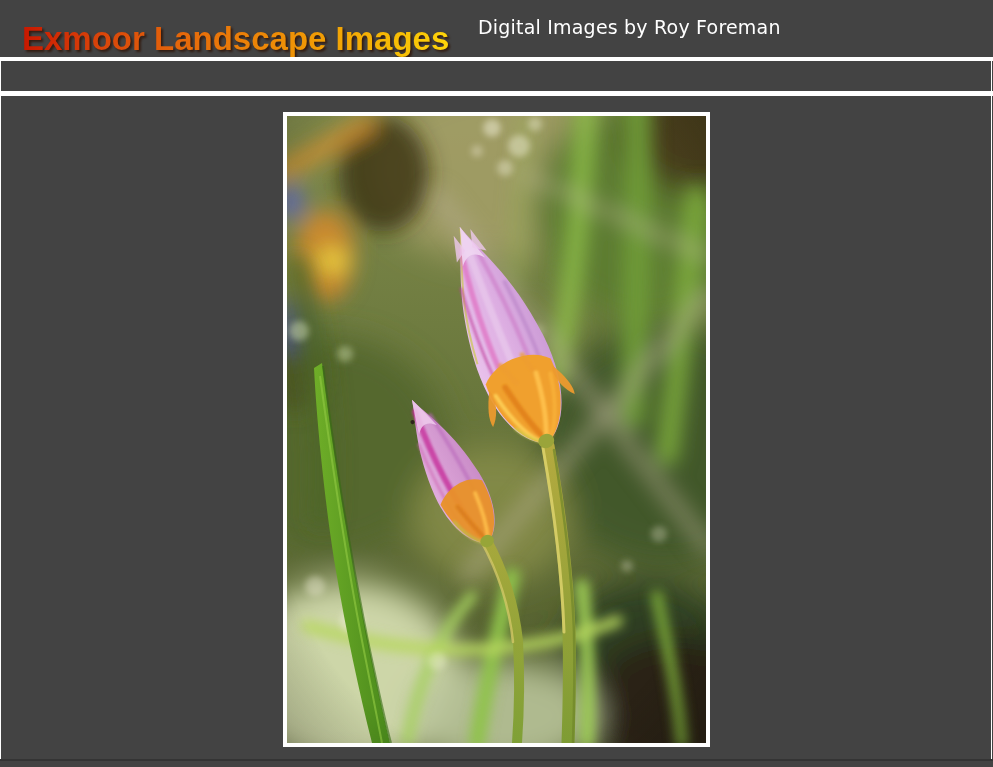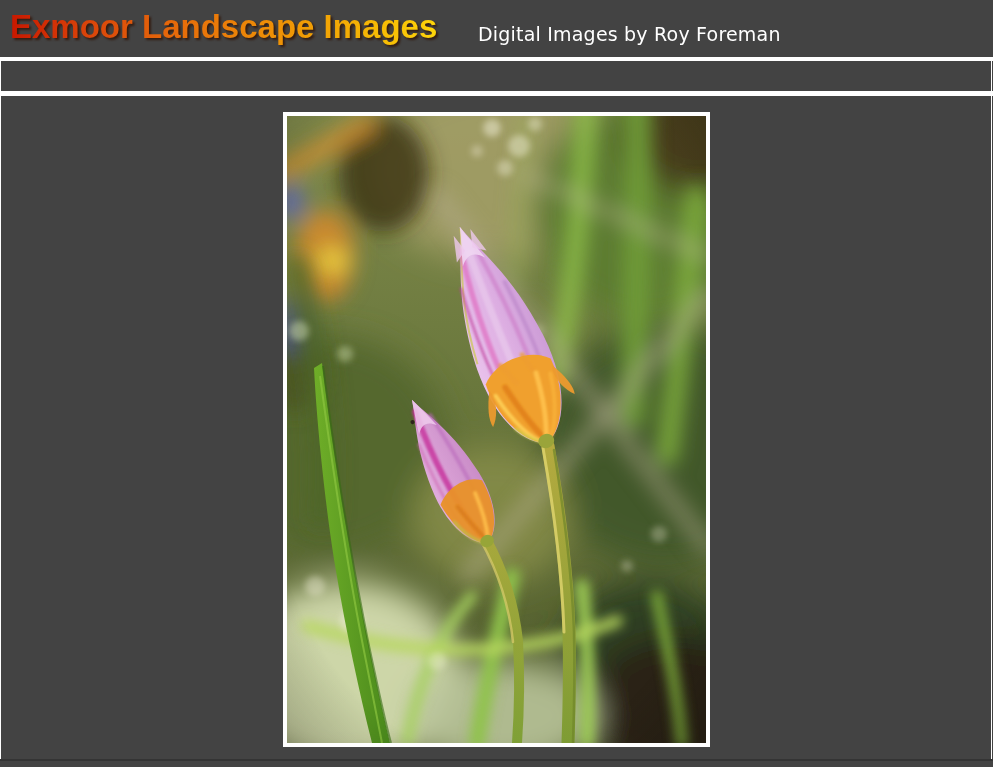--- a/index.html
+++ b/index.html
@@ -3,30 +3,30 @@
 <meta charset="utf-8">
 <style>
   html,body{margin:0;padding:0;background:#ffffff;}
   .page{
     position:relative;width:993px;height:767px;background:#434343;
     overflow:hidden;font-family:"Liberation Sans",sans-serif;
   }
   
   .masthead{position:absolute;left:0;top:0;width:100%;height:57px;background:#434343;}
   .site-title{
-    position:absolute;left:10px;top:5px;margin:0;
+    position:absolute;left:10px;top:5px;margin:12px;
     font-family:"Liberation Sans",sans-serif;font-weight:bold;font-size:33px;line-height:44px;
     letter-spacing:0px;white-space:nowrap;
     background:linear-gradient(90deg,#c81800 0%,#d9440a 18%,#e8700a 42%,#f09a05 68%,#f7bd05 88%,#ffd50a 100%);
     -webkit-background-clip:text;background-clip:text;color:transparent;
     filter:drop-shadow(2px 2px 1px rgba(45,15,0,0.75));
     cursor:pointer;
   }
   .tagline{
-    position:absolute;left:478px;top:22px;
+    position:absolute;left:478px;top:15px;
     font-family:"DejaVu Sans",sans-serif;font-size:19px;line-height:24px;color:#ffffff;
     letter-spacing:0.2px;white-space:nowrap;
   }
   
   .sep{position:absolute;left:0;width:100%;background:#ffffff;}
   .sep1{top:57px;height:4px;}
   .sep2{top:91px;height:5px;}
   .navband{position:absolute;left:1px;top:61px;width:991px;height:30px;background:#434343;}
   .edge{position:absolute;top:57px;height:703px;width:1px;background:#ffffff;}
   .edge.left{left:0;}

